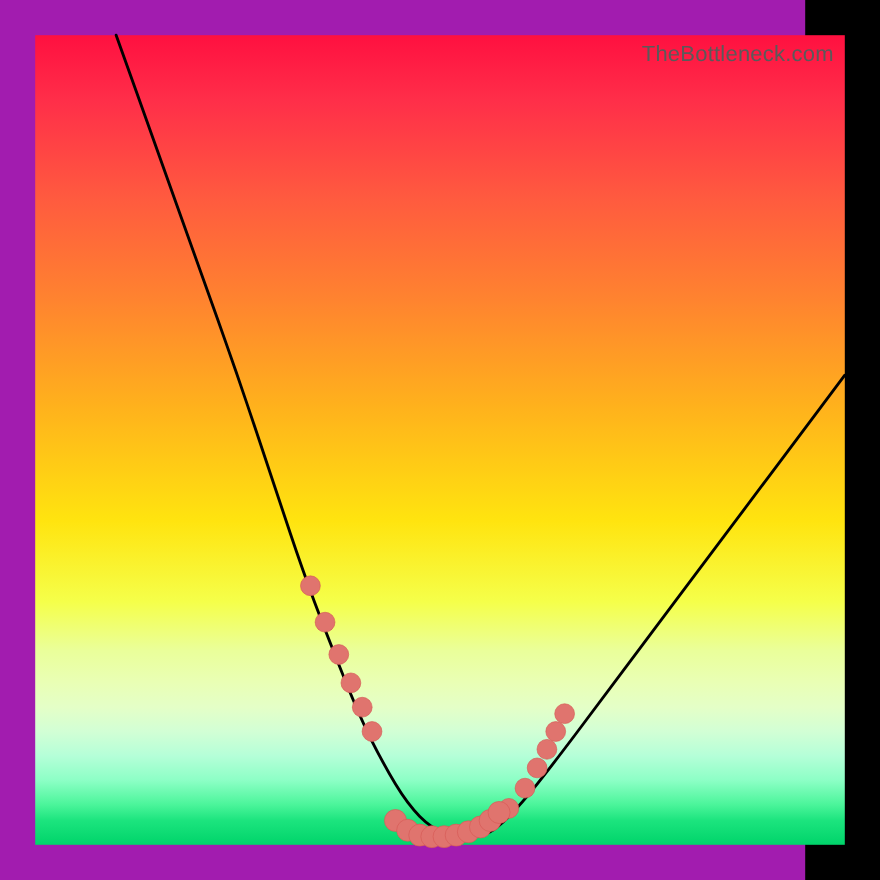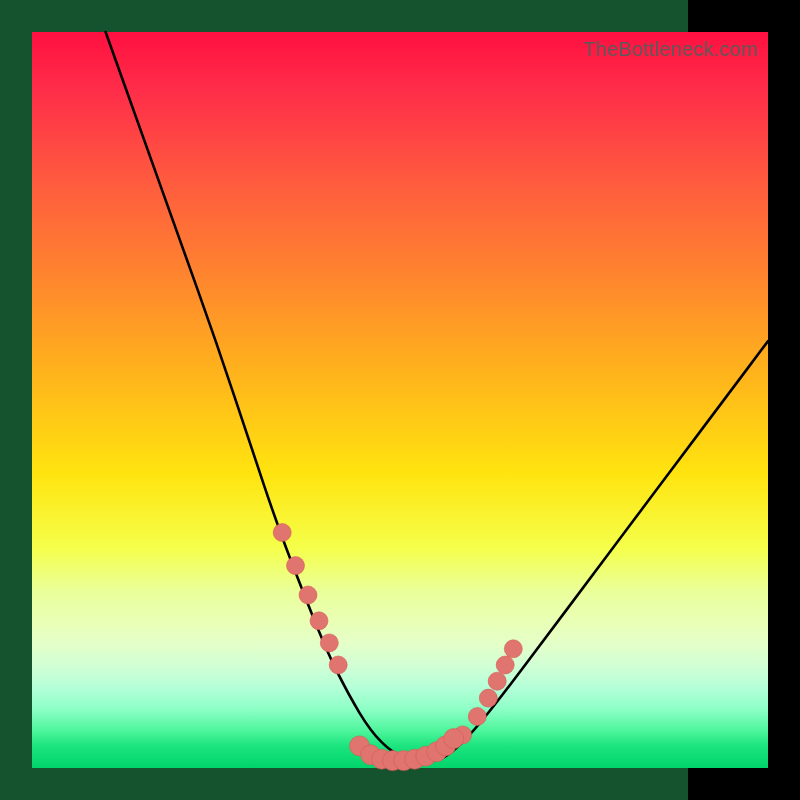--- a/index.html
+++ b/index.html
@@ -8,21 +8,22 @@
     width: 800px;
     height: 800px;
     overflow: hidden;
     background: #000;
     font-family: Arial, Helvetica, sans-serif;
   }
   .frame {
     position: relative;
     width: 688px;
     height: 800px;
-    background: #14532d;
+    background: #a21caf;
+    padding-left: 44px;
   }
   .plot-area {
     position: absolute;
     left: 32px;
     top: 32px;
     width: 736px;
     height: 736px;
     background: linear-gradient(to bottom,
       #ff1040 0%,
       #ff2e49 8%,

